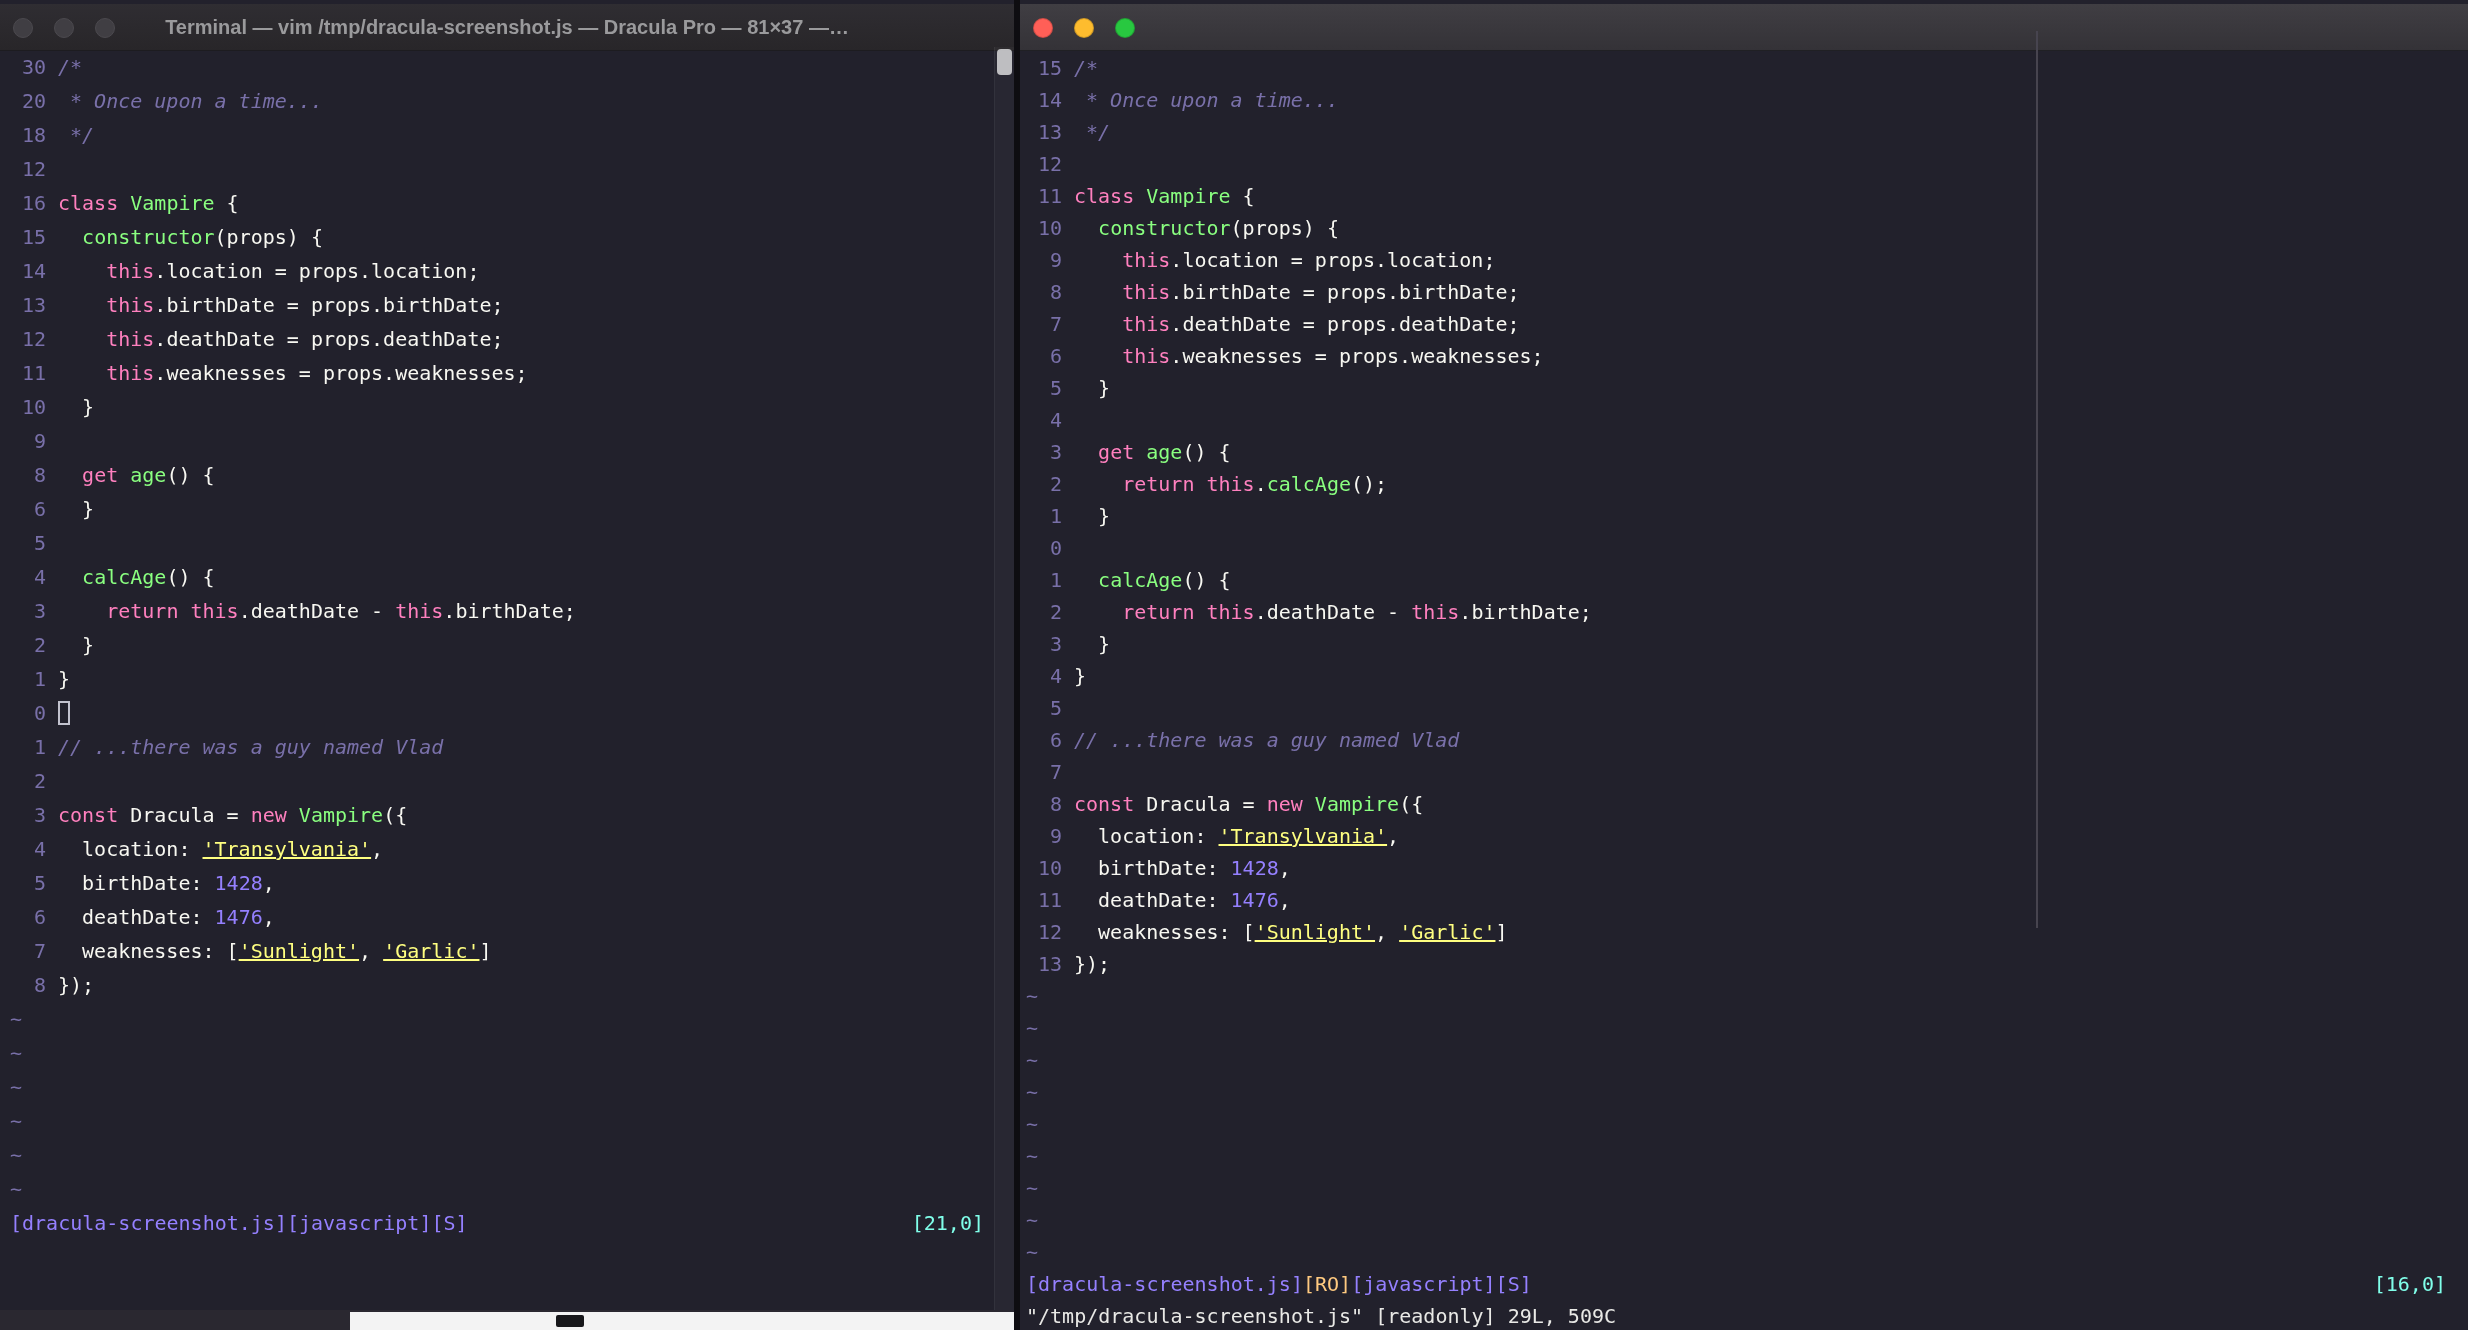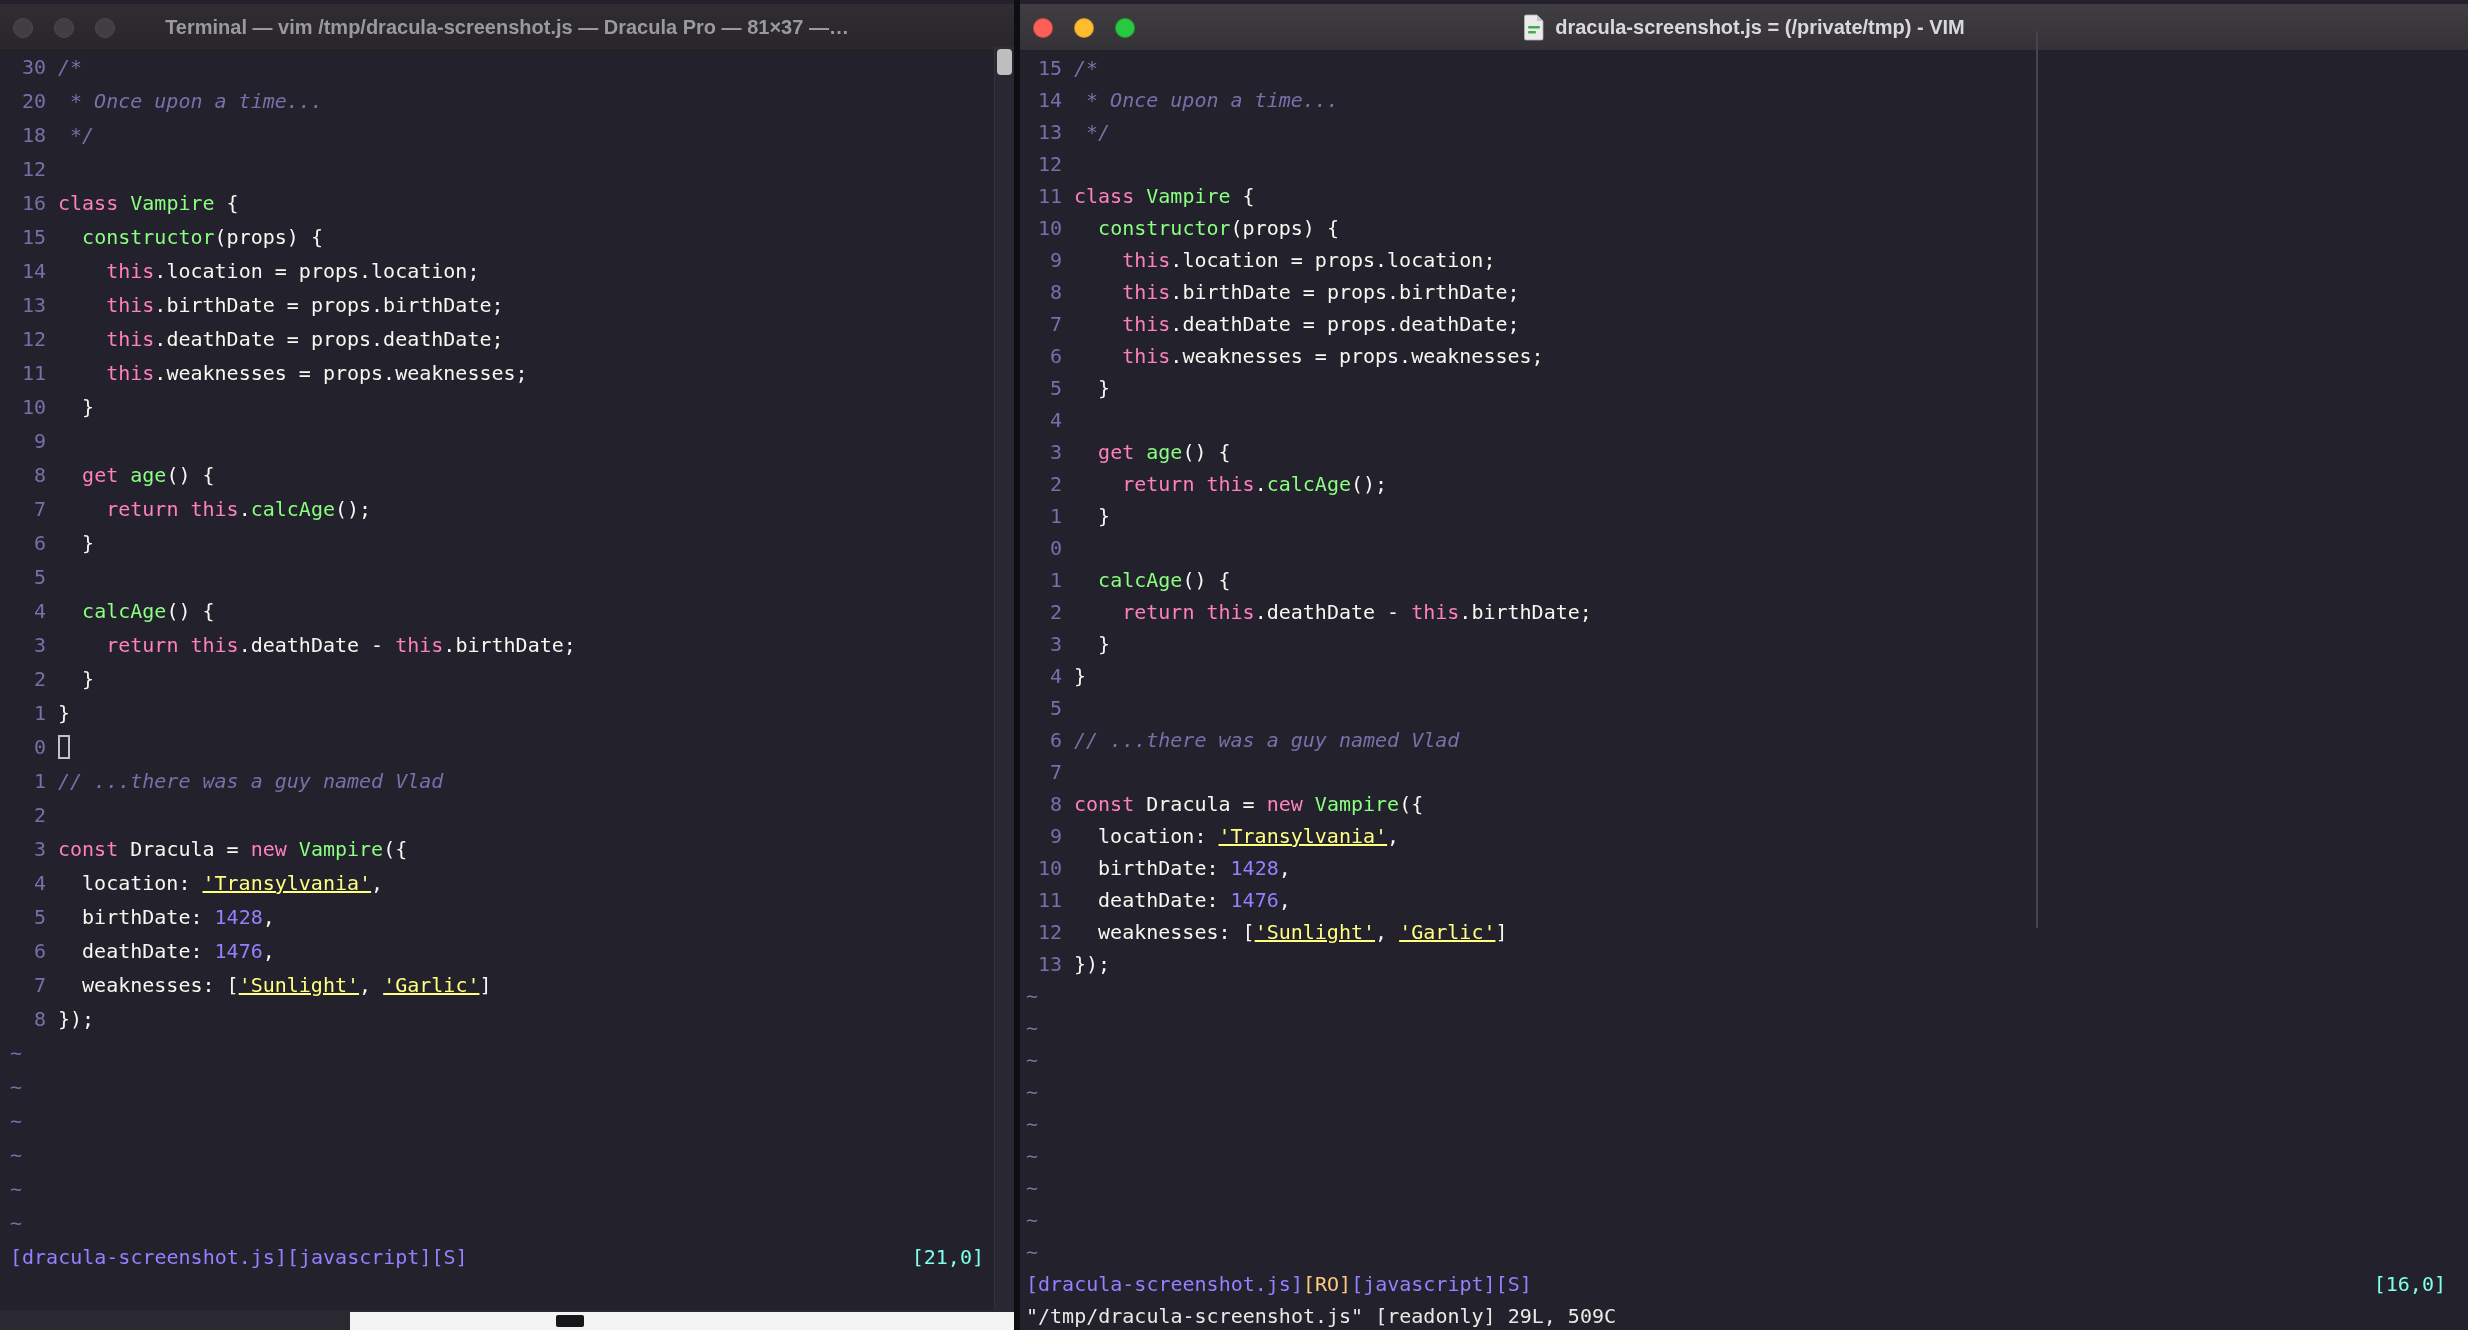--- a/index.html
+++ b/index.html
@@ -90,21 +90,20 @@
           <div class="row"><span class="ln">12</span><span class="txt"></span></div>
           <div class="row"><span class="ln">16</span><span class="txt"><span class="tok kw">class</span><span class="tok fg"> </span><span class="tok fn">Vampire</span><span class="tok fg"> {</span></span></div>
           <div class="row"><span class="ln">15</span><span class="txt"><span class="tok fg">  </span><span class="tok fn">constructor</span><span class="tok fg">(props) {</span></span></div>
           <div class="row"><span class="ln">14</span><span class="txt"><span class="tok fg">    </span><span class="tok kw">this</span><span class="tok fg">.location = props.location;</span></span></div>
           <div class="row"><span class="ln">13</span><span class="txt"><span class="tok fg">    </span><span class="tok kw">this</span><span class="tok fg">.birthDate = props.birthDate;</span></span></div>
           <div class="row"><span class="ln">12</span><span class="txt"><span class="tok fg">    </span><span class="tok kw">this</span><span class="tok fg">.deathDate = props.deathDate;</span></span></div>
           <div class="row"><span class="ln">11</span><span class="txt"><span class="tok fg">    </span><span class="tok kw">this</span><span class="tok fg">.weaknesses = props.weaknesses;</span></span></div>
           <div class="row"><span class="ln">10</span><span class="txt"><span class="tok fg">  }</span></span></div>
           <div class="row"><span class="ln">9</span><span class="txt"></span></div>
           <div class="row"><span class="ln">8</span><span class="txt"><span class="tok fg">  </span><span class="tok kw">get</span><span class="tok fg"> </span><span class="tok fn">age</span><span class="tok fg">() {</span></span></div>
-          <div class="row"><span class="ln">7</span><span class="txt"><span class="tok fg">    </span><span class="tok kw">return</span><span class="tok fg"> </span><span class="tok kw">this</span><span class="tok fg">.</span><span class="tok fn">calcAge</span><span class="tok fg">();</span></span></div>
           <div class="row"><span class="ln">6</span><span class="txt"><span class="tok fg">  }</span></span></div>
           <div class="row"><span class="ln">5</span><span class="txt"></span></div>
           <div class="row"><span class="ln">4</span><span class="txt"><span class="tok fg">  </span><span class="tok fn">calcAge</span><span class="tok fg">() {</span></span></div>
           <div class="row"><span class="ln">3</span><span class="txt"><span class="tok fg">    </span><span class="tok kw">return</span><span class="tok fg"> </span><span class="tok kw">this</span><span class="tok fg">.deathDate - </span><span class="tok kw">this</span><span class="tok fg">.birthDate;</span></span></div>
           <div class="row"><span class="ln">2</span><span class="txt"><span class="tok fg">  }</span></span></div>
           <div class="row"><span class="ln">1</span><span class="txt"><span class="tok fg">}</span></span></div>
           <div class="row"><span class="ln">0</span><span class="txt"><span class="tok hcur"></span></span></div>
           <div class="row"><span class="ln">1</span><span class="txt"><span class="tok com">// ...there was a guy named Vlad</span></span></div>
           <div class="row"><span class="ln">2</span><span class="txt"></span></div>
           <div class="row"><span class="ln">3</span><span class="txt"><span class="tok kw">const</span><span class="tok fg"> Dracula = </span><span class="tok kw">new</span><span class="tok fg"> </span><span class="tok fn">Vampire</span><span class="tok fg">({</span></span></div>
@@ -135,31 +134,20 @@
   </div>
 
   <div class="window-gap"></div>
 
   <div class="window right-window">
     <div class="titlebar">
       <div class="traffic-lights">
         <span class="tl red"></span>
         <span class="tl yellow"></span>
         <span class="tl green"></span>
-      </div>
-      <div class="title-wrap">
-        <span class="doc-icon">
-          <svg width="22" height="27" viewBox="0 0 22 27">
-            <path d="M3 1 h11 l6 6 v17.5 a1.5 1.5 0 0 1 -1.5 1.5 h-15.5 a1.5 1.5 0 0 1 -1.5 -1.5 v-22 a1.5 1.5 0 0 1 1.5 -1.5 z" fill="#ebebec" stroke="#aeaeb2" stroke-width="0.8"></path>
-            <path d="M14 1 l6 6 h-6 z" fill="#c6c6ca"></path>
-            <rect x="5" y="12" width="12" height="2.4" rx="1" fill="#3fae4a"></rect>
-            <rect x="5" y="17" width="8" height="2.4" rx="1" fill="#3fae4a"></rect>
-          </svg>
-        </span>
-        <span>dracula-screenshot.js = (/private/tmp) - VIM</span>
       </div>
     </div>
 
     <div class="vim-body">
       <div>
           <div class="row"><span class="ln">15</span><span class="txt"><span class="tok com">/*</span></span></div>
           <div class="row"><span class="ln">14</span><span class="txt"><span class="tok com"> * Once upon a time...</span></span></div>
           <div class="row"><span class="ln">13</span><span class="txt"><span class="tok com"> */</span></span></div>
           <div class="row"><span class="ln">12</span><span class="txt"></span></div>
           <div class="row"><span class="ln">11</span><span class="txt"><span class="tok kw">class</span><span class="tok fg"> </span><span class="tok fn">Vampire</span><span class="tok fg"> {</span></span></div>

